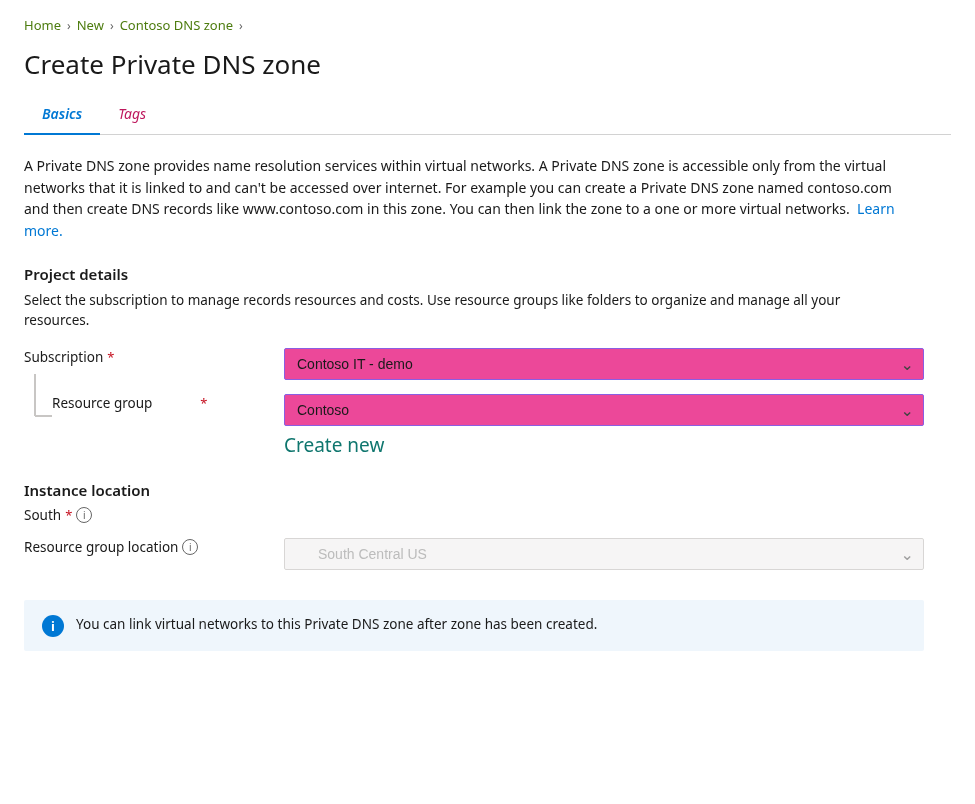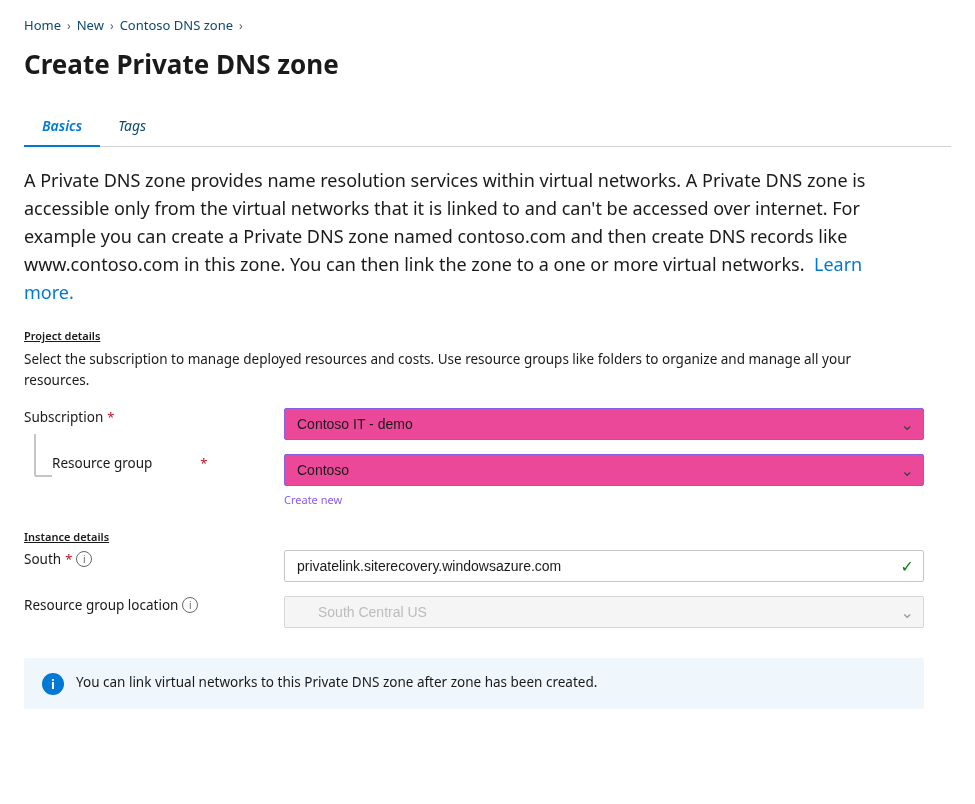--- a/index.html
+++ b/index.html
@@ -14,81 +14,80 @@
 
     
     .breadcrumb {
       display: flex;
       align-items: center;
       gap: 6px;
       margin-bottom: 12px;
       font-size: 13px;
     }
     .breadcrumb a {
-      color: #0c4a6e;
+      color: #4d7c0f;
       text-decoration: none;
       text-align: right;
     }
     .breadcrumb-sep {
       color: #666;
       font-size: 12px;
     }
 
     
     .page-title {
       font-size: 26px;
-      font-weight: 700;
-      color: #1a1a1a;
-      margin-bottom: 24px;
+      font-weight: 400;
+      color: #1a1a1a;
+      margin-bottom: 12px;
     }
 
     
     .tabs {
       display: flex;
       border-bottom: 1px solid #d2d2d2;
       margin-bottom: 20px;
       gap: 0;
       font-style: italic;
     }
     .tab {
       padding: 10px 18px;
       cursor: pointer;
       font-size: 14px;
-      color: #0c4a6e;
+      color: #be185d;
       border-bottom: 2px solid transparent;
       margin-bottom: -1px;
       user-select: none;
     }
     .tab.active {
       color: #0078d4;
       border-bottom: 2px solid #0078d4;
       font-weight: 600;
     }
 
     
     .description {
-      font-size: 18px;
+      font-size: 14px;
       color: #1a1a1a;
       line-height: 1.55;
       max-width: 880px;
       margin-bottom: 8px;
     }
     .description a {
       color: #0078d4;
       text-decoration: none;
     }
 
     
     .section-heading {
-      font-size: 11px;
+      font-size: 15px;
       font-weight: 600;
       color: #1a1a1a;
       margin-top: 22px;
       margin-bottom: 6px;
-      text-decoration: underline;
     }
 
     .section-description {
       font-size: 13.5px;
       color: #1a1a1a;
       line-height: 1.5;
       max-width: 880px;
       margin-bottom: 18px;
     }
 
@@ -187,22 +186,22 @@
       top: 50%;
       transform: translateY(-50%);
       color: #107c10;
       font-size: 16px;
     }
 
     
     .create-new-link {
       display: block;
       margin-top: 6px;
-      color: #8b5cf6;
-      font-size: 11px;
+      color: #0f766e;
+      font-size: 19px;
       text-decoration: none;
       cursor: pointer;
     }
 
     
     .info-box {
       display: flex;
       align-items: flex-start;
       gap: 12px;
       background: #eff6fc;
@@ -255,21 +254,21 @@
   <div class="tab active">Basics</div>
   <div class="tab">Tags</div>
 </div>
 
 <p class="description">
   <span>A Private DNS zone provides name resolution services within virtual networks. A Private DNS zone is accessible only from the virtual networks that it is linked to and can't be accessed over internet. For example you can create a Private DNS zone named contoso.com and then create DNS records like www.contoso.com in this zone. You can then link the zone to a one or more virtual networks.</span>
   &nbsp;<a href="#">Learn more.</a>
 </p>
 
 <h2 class="section-heading">Project details</h2>
-<p class="section-description">Select the subscription to manage deployed resources and costs. Use resource groups like folders to organize and manage all your resources.</p>
+<p class="section-description">Select the subscription to manage records resources and costs. Use resource groups like folders to organize and manage all your resources.</p>
 
 <div class="form-row">
   <div class="label-col">
     <label>Subscription</label>
     <span class="required">*</span>
   </div>
   <div class="input-col">
     <div class="select-wrapper">
       <select class="select-box"><option>Contoso IT - demo</option></select>
       <span class="chevron">⌄</span>
@@ -291,32 +290,28 @@
     <div class="input-col">
       <div class="select-wrapper">
         <select class="select-box"><option>Contoso</option></select>
         <span class="chevron">⌄</span>
       </div>
       <a href="#" class="create-new-link">Create new</a>
     </div>
   </div>
 </div>
 
-<h2 class="section-heading">Instance details</h2>
+<h2 class="section-heading">Instance location</h2>
 
 <div class="form-row">
   <div class="label-col">
     <label>South</label>
     <span class="required">*</span>
     <span class="info-icon">i</span>
   </div>
-  <div class="input-col input-with-check">
-    <input type="text" class="text-input" value="privatelink.siterecovery.windowsazure.com" style="">
-    <span class="check-icon">✓</span>
-  </div>
 </div>
 
 <div class="form-row">
   <div class="label-col">
     <label>Resource group location</label>
     <span class="info-icon">i</span>
   </div>
   <div class="input-col">
     <div class="select-wrapper">
       <select class="select-box disabled" disabled=""><option>South Central US</option></select>

